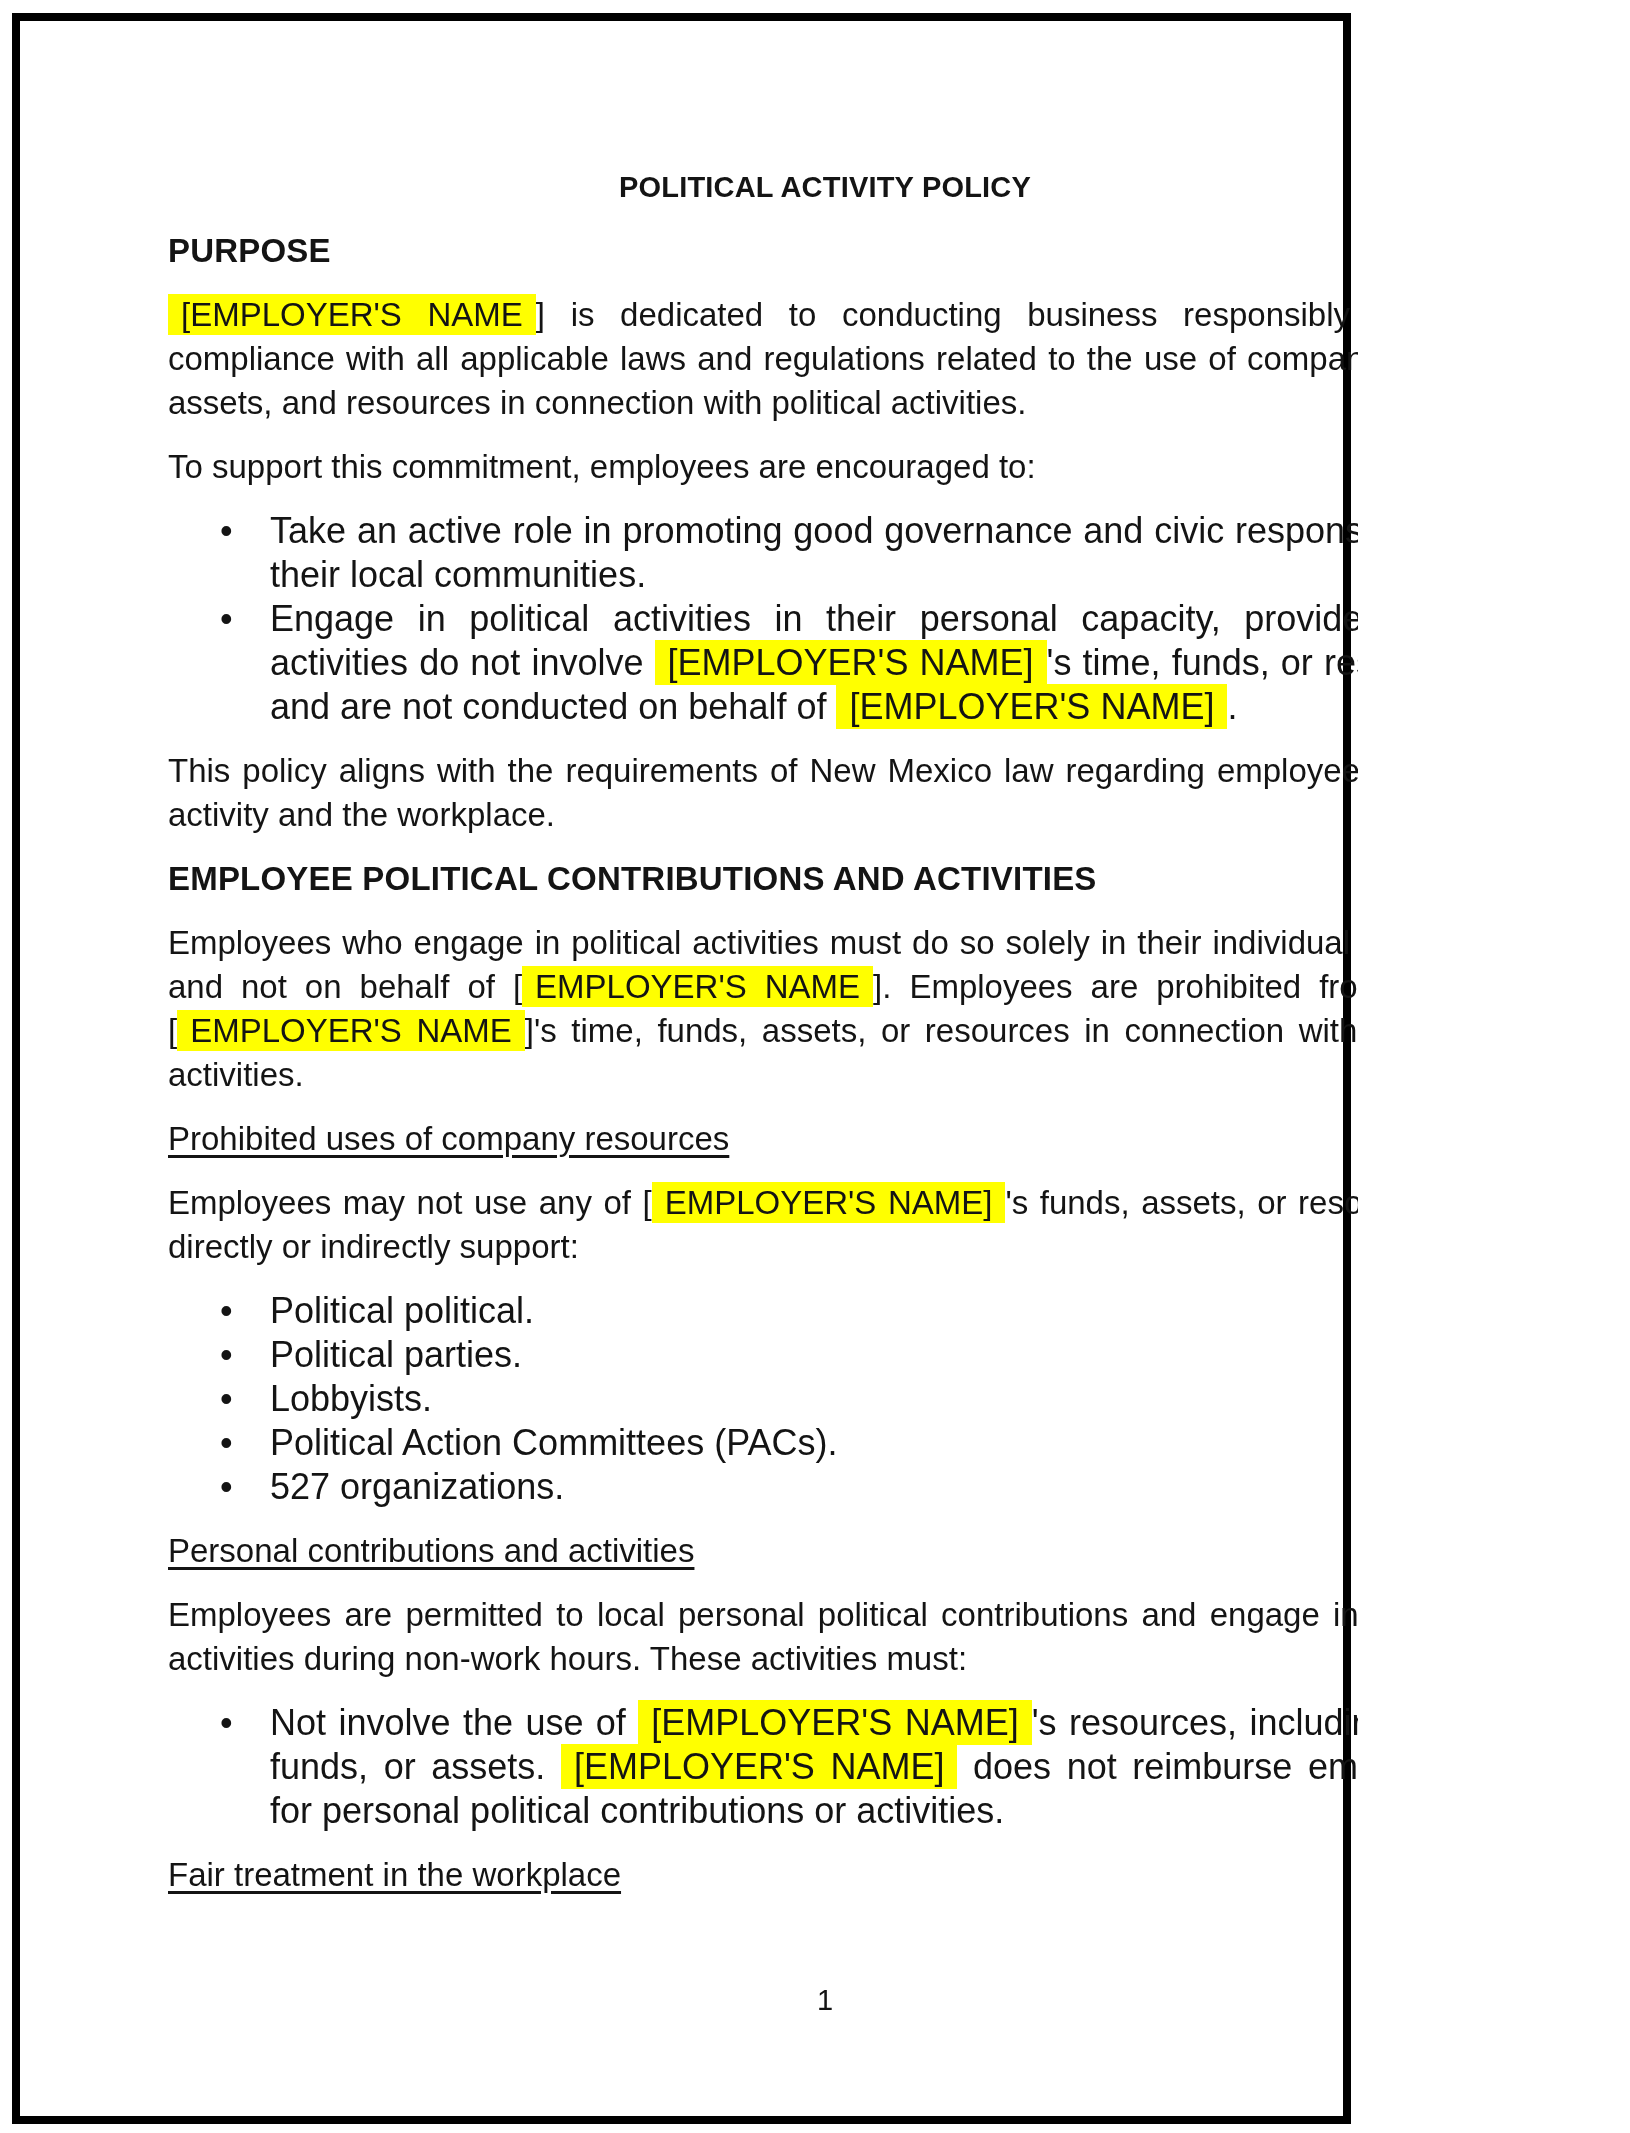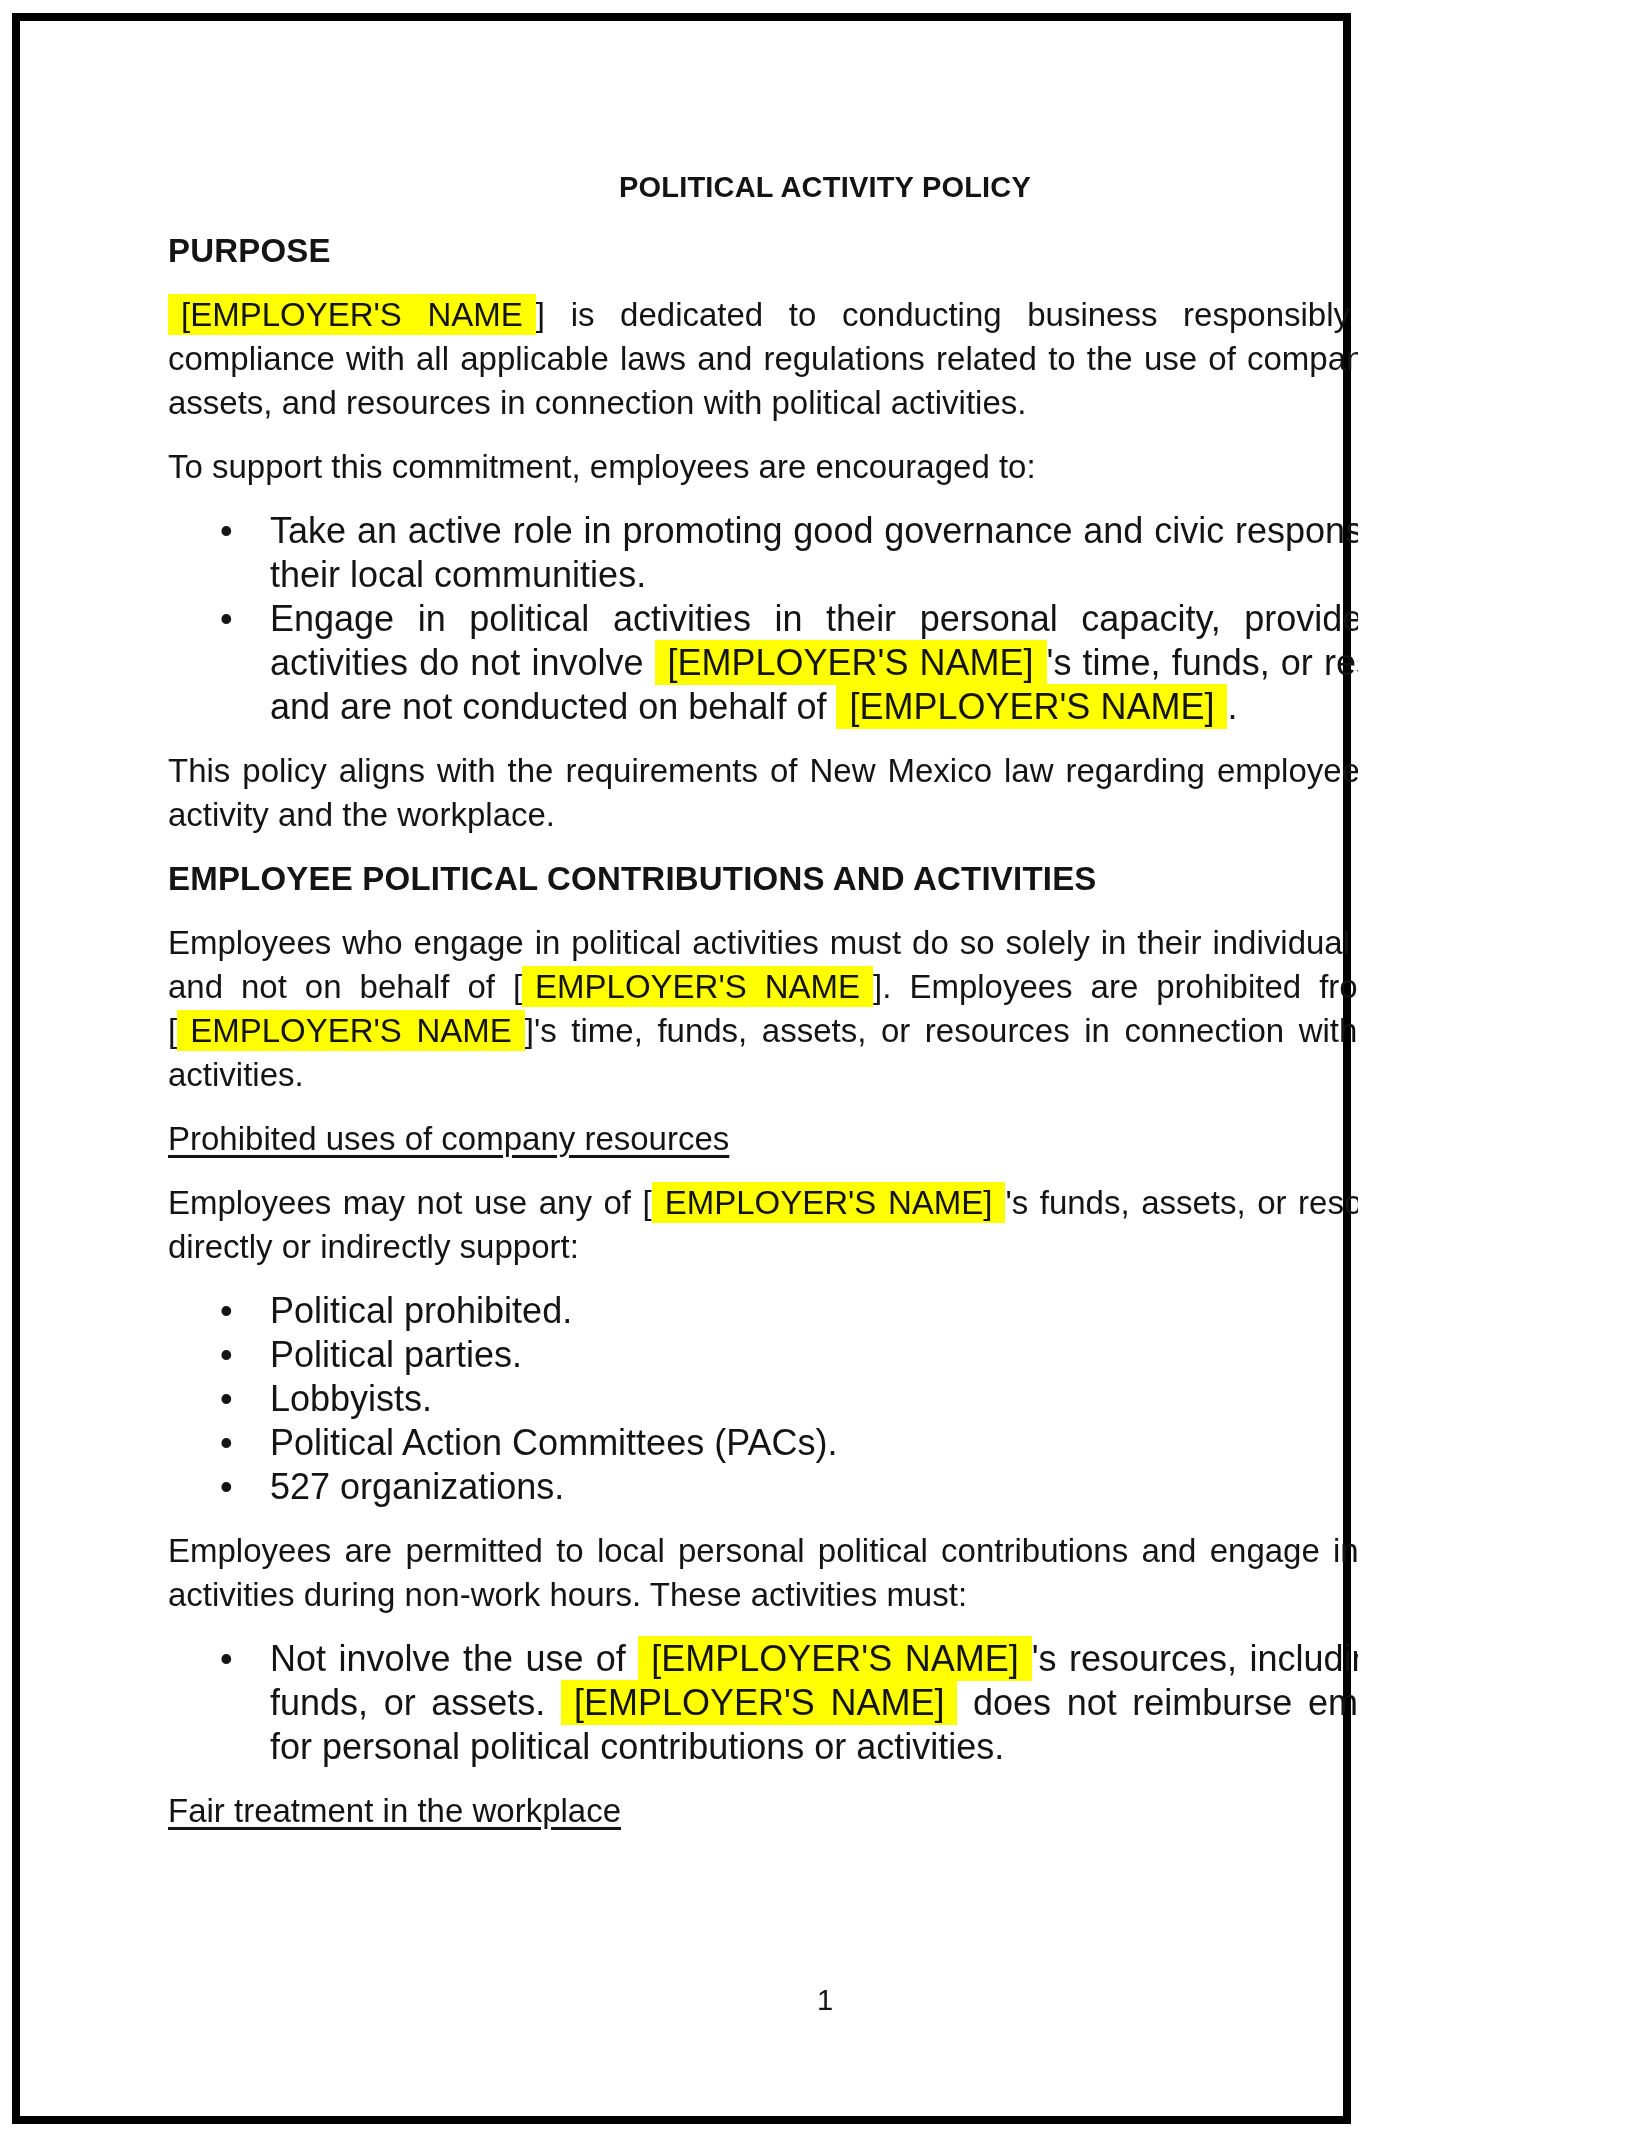--- a/index.html
+++ b/index.html
@@ -100,26 +100,27 @@
         <ul class="bullets">
           <li><span>Take an active role in promoting good governance and civic responsibility in their local communities.</span></li>
           <li><span>Engage in political activities in their personal capacity, provided such activities do not involve </span><span class="hl">[EMPLOYER'S NAME]</span><span>'s time, funds, or resources and are not conducted on behalf of </span><span class="hl">[EMPLOYER'S NAME]</span><span>.</span></li>
         </ul>
         <p class="para"><span>This policy aligns with the requirements of New Mexico law regarding employee political activity and the workplace.</span></p>
         <div class="heading">EMPLOYEE POLITICAL CONTRIBUTIONS AND ACTIVITIES</div>
         <p class="para"><span>Employees who engage in political activities must do so solely in their individual capacity and not on behalf of [</span><span class="hl">EMPLOYER'S NAME</span><span>]. Employees are prohibited from using [</span><span class="hl">EMPLOYER'S NAME</span><span>]'s time, funds, assets, or resources in connection with political activities.</span></p>
         <div class="subheading">Prohibited uses of company resources</div>
         <p class="para"><span>Employees may not use any of [</span><span class="hl">EMPLOYER'S NAME]</span><span>'s funds, assets, or resources to directly or indirectly support:</span></p>
         <ul class="bullets">
-          <li><span>Political prohibited.</span></li>
+          <li><span>Political political.</span></li>
           <li><span>Political parties.</span></li>
           <li><span>Lobbyists.</span></li>
           <li><span>Political Action Committees (PACs).</span></li>
           <li><span>527 organizations.</span></li>
         </ul>
+        <div class="subheading">Personal contributions and activities</div>
         <p class="para"><span>Employees are permitted to local personal political contributions and engage in political activities during non-work hours. These activities must:</span></p>
         <ul class="bullets">
           <li><span>Not involve the use of </span><span class="hl">[EMPLOYER'S NAME]</span><span>'s resources, including time, funds, or assets. </span><span class="hl">[EMPLOYER'S NAME]</span><span> does not reimburse employees for personal political contributions or activities.</span></li>
         </ul>
         <div class="subheading">Fair treatment in the workplace</div>
       </div>
   </div>
   <div class="page-number">1</div>
 </div>
 

